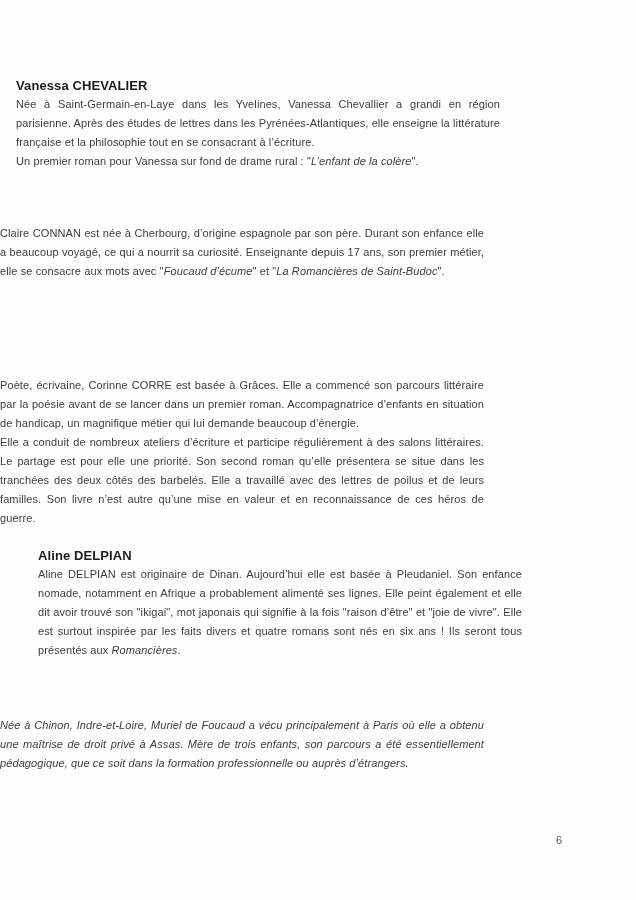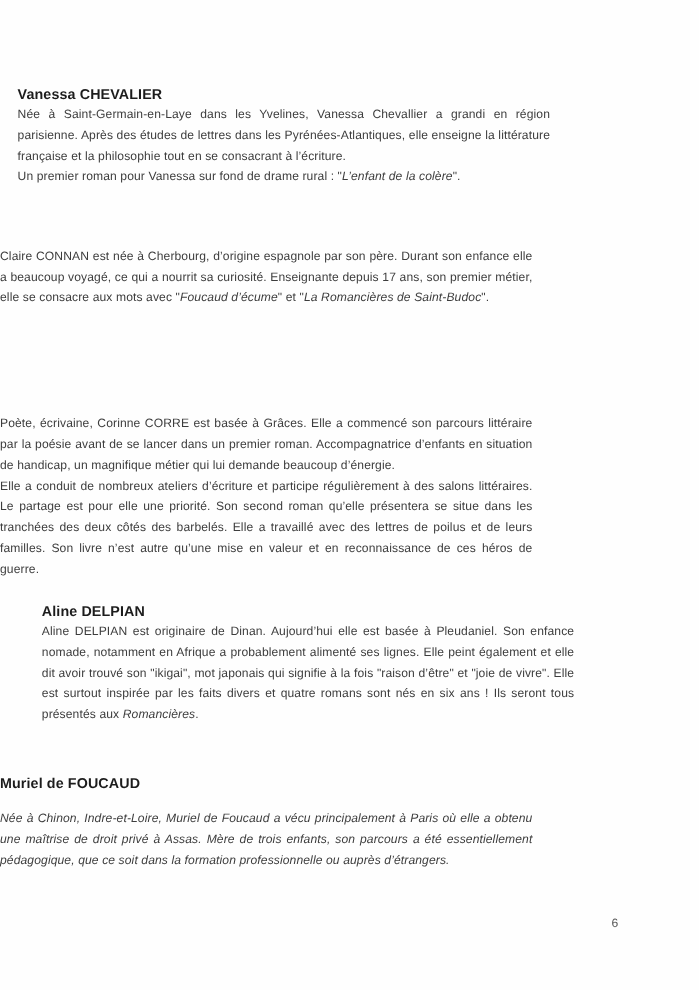--- a/index.html
+++ b/index.html
@@ -73,19 +73,18 @@
     <p><span>Poète, écrivaine, Corinne CORRE est basée à Grâces. Elle a commencé son parcours littéraire par la poésie avant de se lancer dans un premier roman. Accompagnatrice d’enfants en situation de handicap, un magnifique métier qui lui demande beaucoup d’énergie.</span></p>
     <p><span>Elle a conduit de nombreux ateliers d’écriture et participe régulièrement à des salons littéraires. Le partage est pour elle une priorité. Son second roman qu’elle présentera se situe dans les tranchées des deux côtés des barbelés. Elle a travaillé avec des lettres de poilus et de leurs familles. Son livre n’est autre qu’une mise en valeur et en reconnaissance de ces héros de guerre.</span></p>
   </section>
 
   <section class="bio-section sec-3">
     <h2>Aline DELPIAN</h2>
     <p><span>Aline DELPIAN est originaire de Dinan. Aujourd’hui elle est basée à Pleudaniel. Son enfance nomade, notamment en Afrique a probablement alimenté ses lignes. Elle peint également et elle dit avoir trouvé son "ikigai", mot japonais qui signifie à la fois "raison d’être" et "joie de vivre". Elle est surtout inspirée par les faits divers et quatre romans sont nés en six ans ! Ils seront tous présentés aux </span><i>Romancières</i><span>.</span></p>
   </section>
 
   <section class="bio-section sec-4">
-    <h2>Muriel de FOUCAUD</h2>
     <p class="gap-after-heading"><span>Née à Chinon, Indre-et-Loire, Muriel de Foucaud a vécu principalement à Paris où elle a obtenu une maîtrise de droit privé à Assas. Mère de trois enfants, son parcours a été essentiellement pédagogique, que ce soit dans la formation professionnelle ou auprès d’étrangers.</span></p>
   </section>
 
   <div class="page-number">6</div>
 
 </div>
 
 </body></html>

